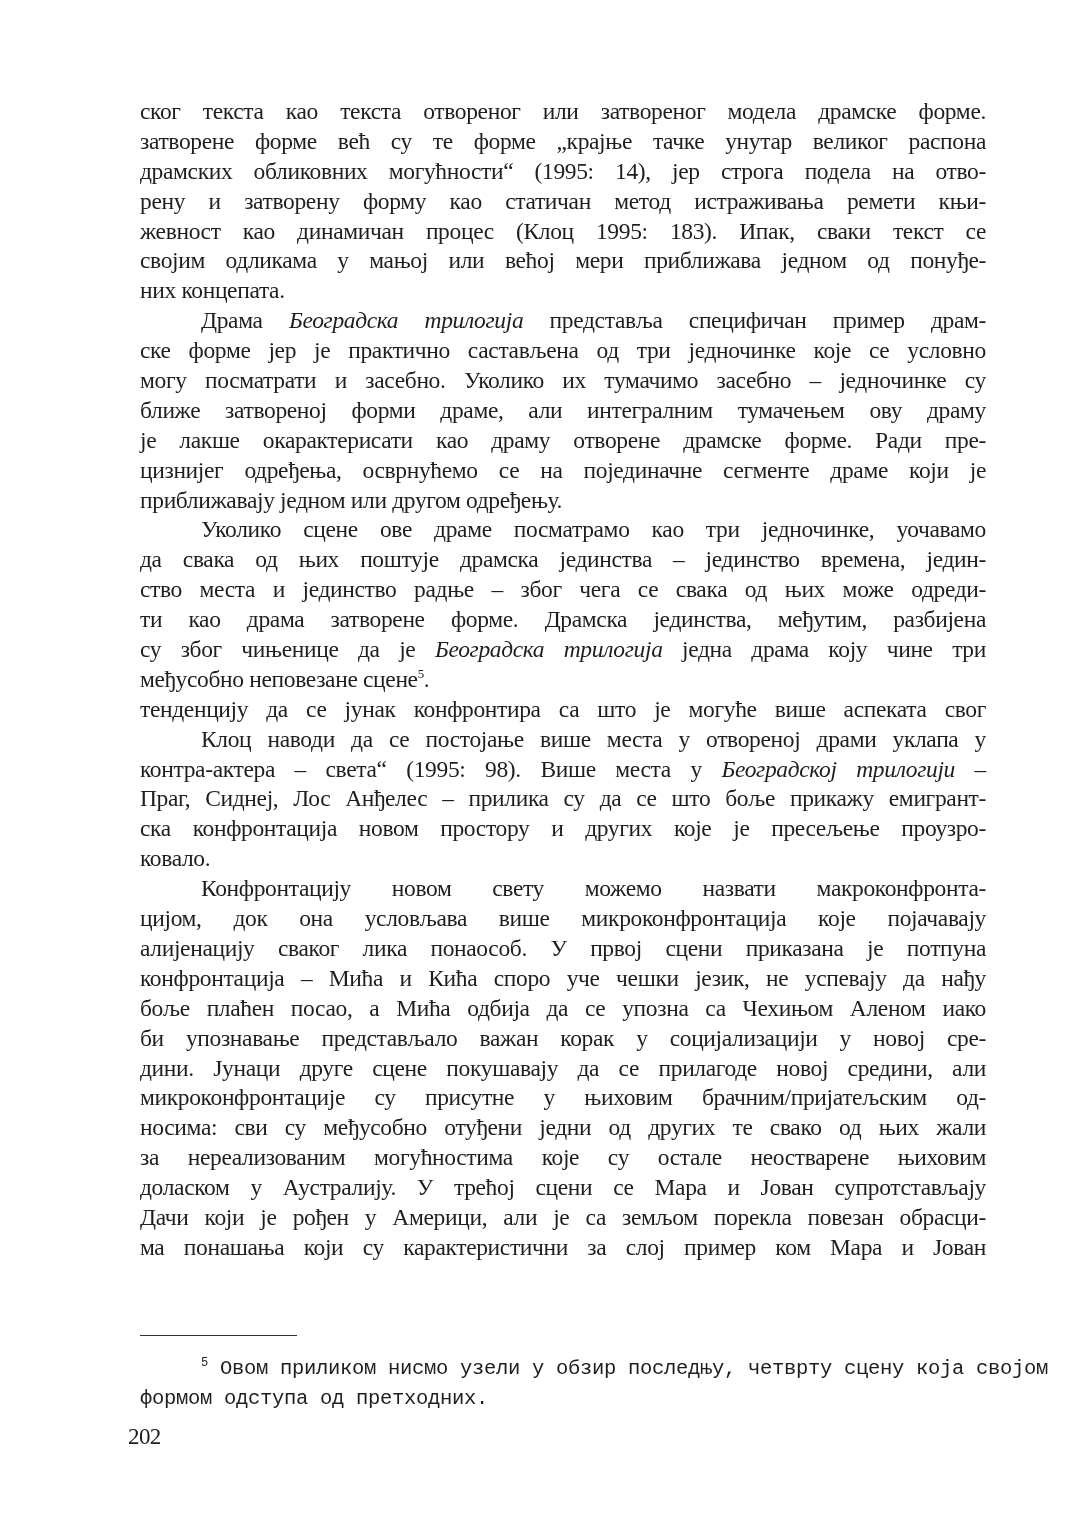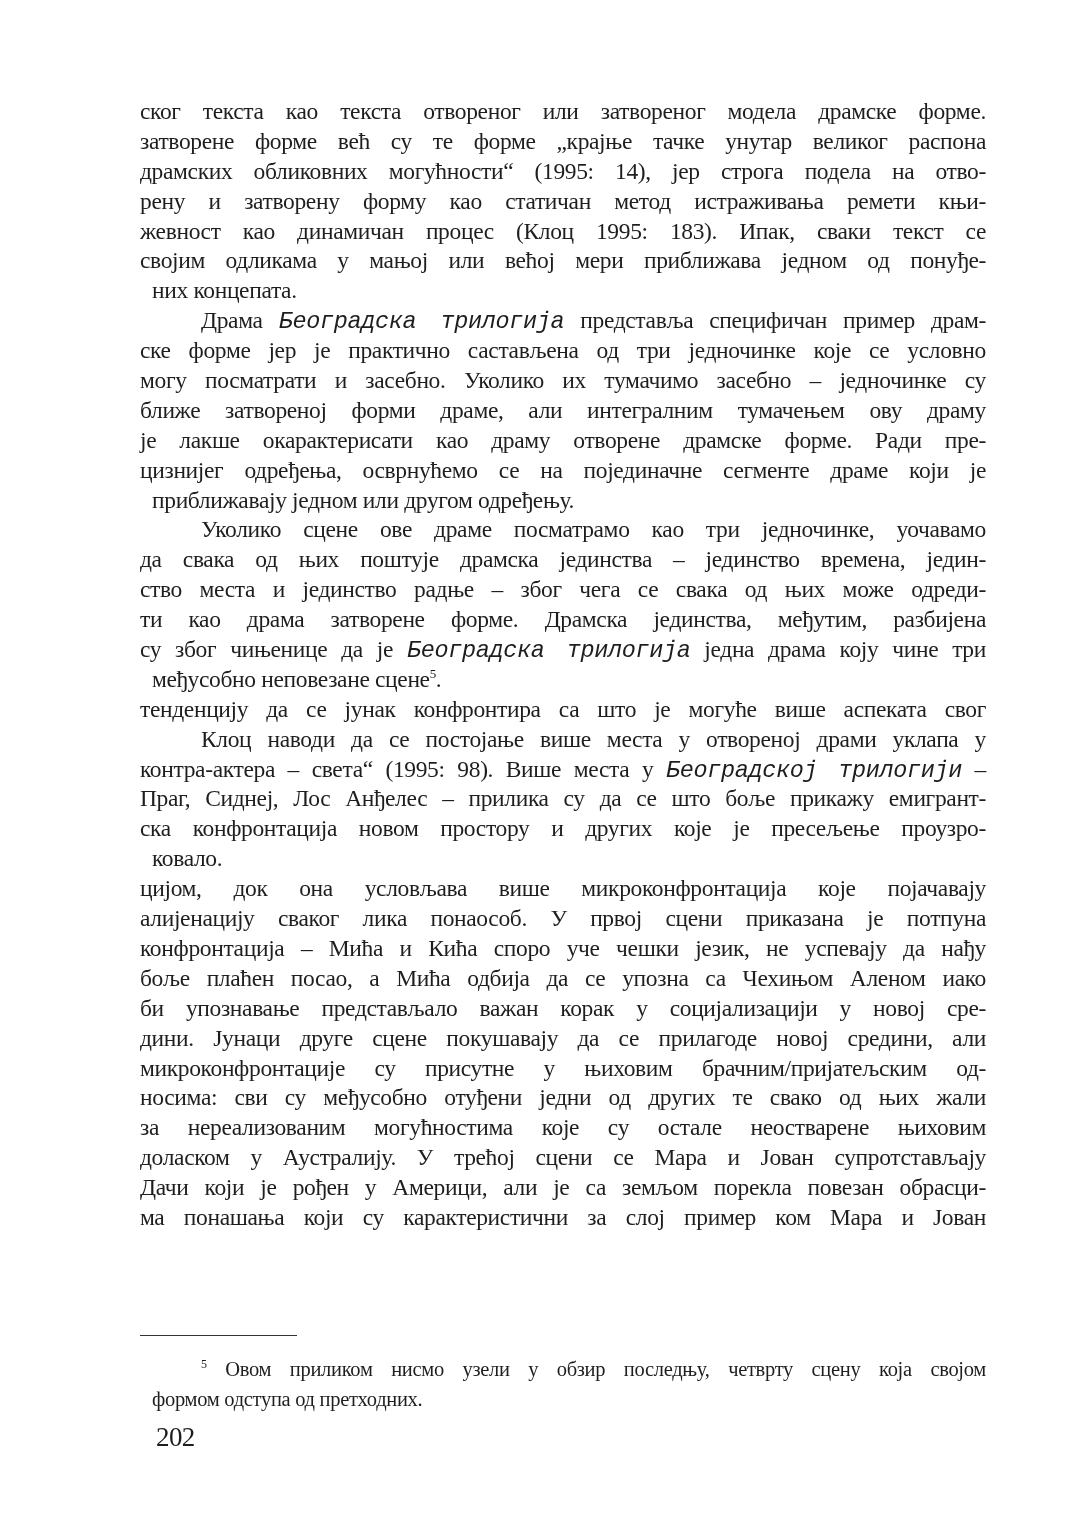--- a/index.html
+++ b/index.html
@@ -6,37 +6,37 @@
   body { width: 1080px; height: 1534px; position: relative; overflow: hidden; }
   .page {
     position: absolute; left: 140px; top: 97px; width: 846px;
     font-family: "Liberation Serif", "DejaVu Serif", serif;
     color: #1e1e1e;
     font-size: 23.5px;
     line-height: 29.9px;
     letter-spacing: -0.35px;
   }
   .line { display: block; white-space: nowrap; text-align: justify; text-align-last: justify; height: 29.9px; }
-  .line.last { text-align-last: left; margin-left: 12px; }
+  .line.last { text-align-last: left; }
   .indent { padding-left: 61px; }
-  em { font-style: italic; font-family: Liberation Mono, monospace; }
+  em { font-style: italic; }
   sup { font-size: 13px; line-height: 0; vertical-align: 9px; }
   .rule { position: absolute; left: 140px; top: 1335px; width: 157px; height: 0; border-top: 1.4px solid #333; }
   .footnote {
     position: absolute; left: 140px; top: 1354px; width: 846px;
-    font-family: Liberation Serif, serif;
+    font-family: Liberation Mono, monospace;
     color: #1e1e1e; font-size: 20.5px; line-height: 30px; letter-spacing: -0.3px;
   }
   .footnote .line { height: 30px; }
   .fn-indent { padding-left: 61px; }
   .fn-indent sup { font-size: 12px; vertical-align: 8px; }
   .pagenum {
-    position: absolute; left: 156px; top: 1422px;
+    position: absolute; left: 128px; top: 1422px;
     font-family: "Liberation Serif", "DejaVu Serif", serif;
-    color: #1e1e1e; font-size: 27px; line-height: 30px; letter-spacing: -0.6px;
+    color: #1e1e1e; font-size: 23px; line-height: 30px; letter-spacing: -0.6px;
   }
 </style>
 </head>
 <body>
 
 <div class="page">
 
   <div>
     <span class="line">ског текста као текста отвореног или затвореног модела драмске форме.</span>
     <span class="line">затворене форме већ су те форме „крајње тачке унутар великог распона</span>
@@ -69,20 +69,21 @@
   <div>
     <span class="line">тенденцију да се јунак конфронтира са што је могуће више аспеката свог</span>
     <span class="line indent">Клоц наводи да се постојање више места у отвореној драми уклапа у</span>
     <span class="line"><span>контра-актера – света“ (1995: 98). Више места у </span><em>Београдској трилогији</em><span> –</span></span>
     <span class="line">Праг, Сиднеј, Лос Анђелес – прилика су да се што боље прикажу емигрант-</span>
     <span class="line">ска конфронтација новом простору и других које је пресељење проузро-</span>
     <span class="line last">ковало.</span>
   </div>
 
   <div>
+    <span class="line indent">Конфронтацију новом свету можемо назвати макроконфронта-</span>
     <span class="line">цијом, док она условљава више микроконфронтација које појачавају</span>
     <span class="line">алијенацију сваког лика понаособ. У првој сцени приказана је потпуна</span>
     <span class="line">конфронтација – Мића и Кића споро уче чешки језик, не успевају да нађу</span>
     <span class="line">боље плаћен посао, а Мића одбија да се упозна са Чехињом Аленом иако</span>
     <span class="line">би упознавање представљало важан корак у социјализацији у новој сре-</span>
     <span class="line">дини. Јунаци друге сцене покушавају да се прилагоде новој средини, али</span>
     <span class="line">микроконфронтације су присутне у њиховим брачним/пријатељским од-</span>
     <span class="line">носима: сви су међусобно отуђени једни од других те свако од њих жали</span>
     <span class="line">за нереализованим могућностима које су остале неостварене њиховим</span>
     <span class="line">доласком у Аустралију. У трећој сцени се Мара и Јован супротстављају</span>

